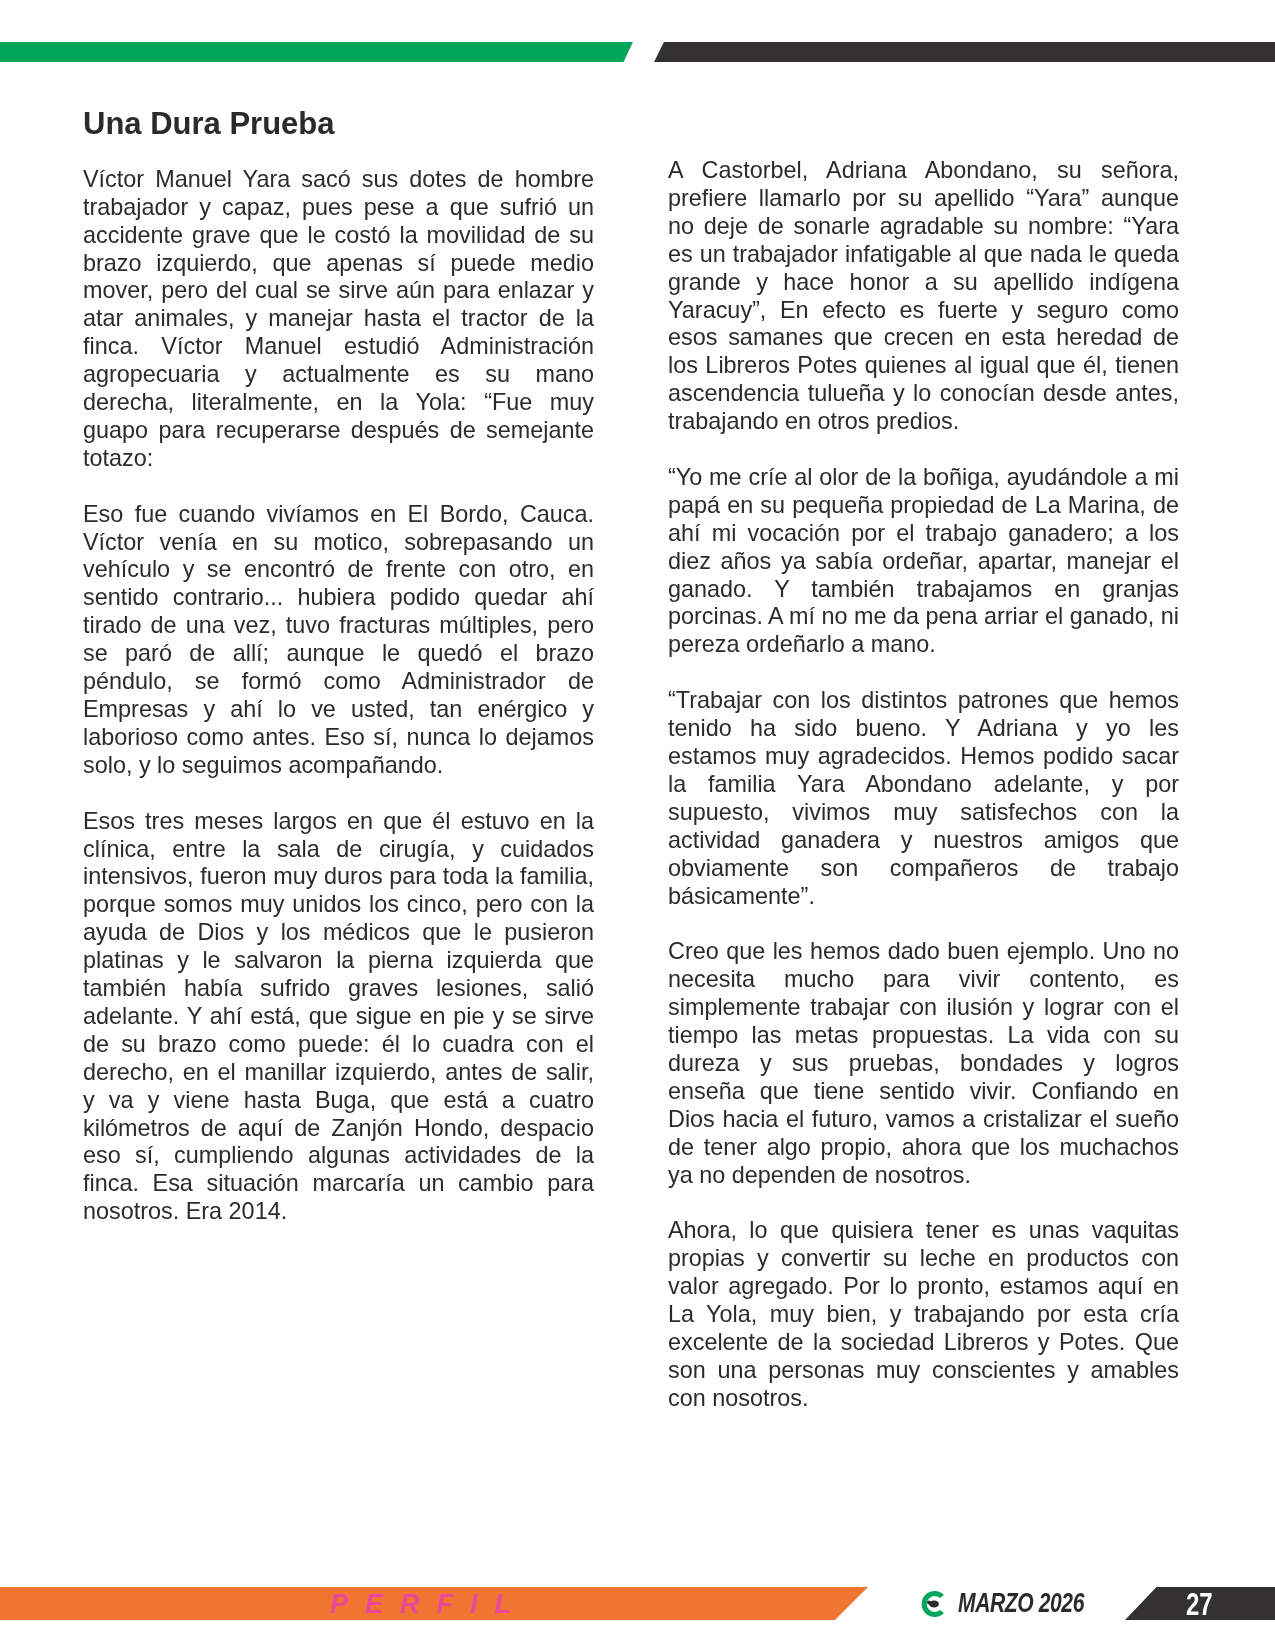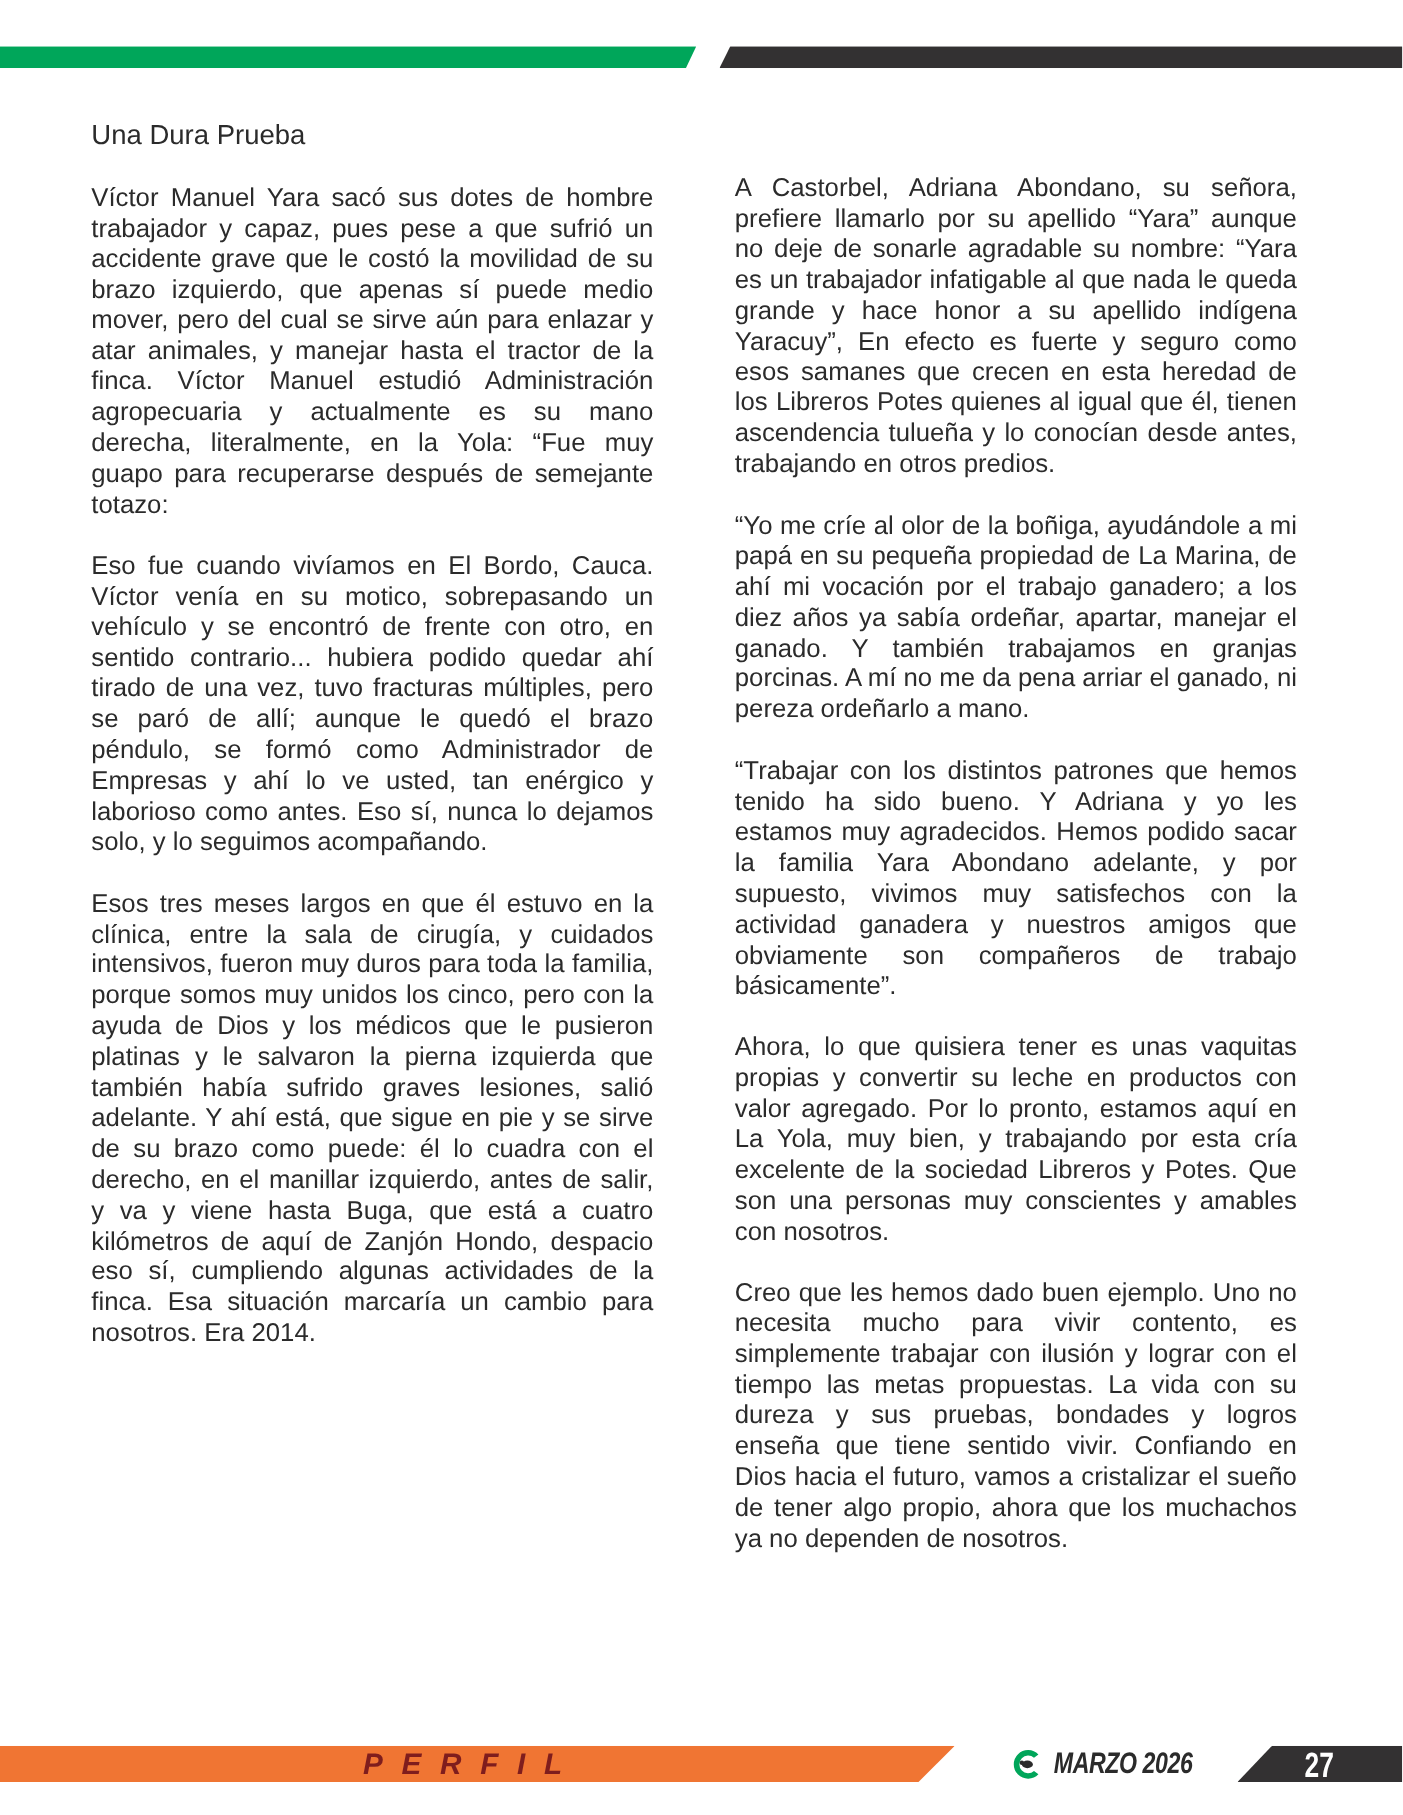--- a/index.html
+++ b/index.html
@@ -7,25 +7,25 @@
          font-family:"Liberation Sans", sans-serif; color:#2b2b2b; }
   .top-green { position:absolute; left:0; top:42px; width:633px; height:20px;
                background:#00a65a; clip-path:polygon(0 0,100% 0,98.5% 100%,0 100%); }
   .top-dark { position:absolute; left:654px; top:42px; width:621px; height:20px;
               background:#333132; clip-path:polygon(1.6% 0,100% 0,100% 100%,0 100%); }
   .col { position:absolute; top:110px; font-size:23.4px; line-height:27.9px;
          text-align:justify; }
   .col.left { left:83px; width:511px; }
   .col.right { left:668px; width:511px;margin-top:47px; }
   .col p { margin:0 0 27.9px 0; }
-  .col h3 { margin:0 0 27.9px 0; font-size:25px; font-weight:normal; line-height:27.9px; }
+  .col h3 { margin:0 0 27.9px 0; font-size:31px; font-weight:bold; line-height:27.9px; }
   .footer-orange { position:absolute; left:0; top:1587px; width:868px; height:33px;
                    background:#f07533; clip-path:polygon(0 0,100% 0,96.2% 100%,0 100%); }
   .footer-section { position:absolute; left:330px; top:1589px; font-size:27px; font-weight:bold;
-                    font-style:italic; color:#7f1d1d; letter-spacing:17px; }
+                    font-style:italic; color:#ec4899; letter-spacing:17px; }
   .logo { position:absolute; left:918px; top:1589px; width:30px; height:30px; }
   .issue { position:absolute; left:958px; top:1588px; font-size:27px; font-weight:bold;
            font-style:italic; color:#2b2b2b; transform:scaleX(0.78); transform-origin:left center;
            letter-spacing:-0.5px; }
   .page-bg { position:absolute; left:1125px; top:1587px; width:150px; height:33px;
              background:#333132; clip-path:polygon(21% 0,100% 0,100% 100%,0 100%); }
   .page-num { position:absolute; left:1186px; top:1586px; font-size:32px; font-weight:bold;
               color:#ffffff; transform:scaleX(0.75); transform-origin:left center; }
 </style>
 </head>
@@ -38,22 +38,22 @@
   <h3>Una Dura Prueba</h3>
   <p>Víctor Manuel Yara sacó sus dotes de hombre trabajador y capaz, pues pese a que sufrió un accidente grave que le costó la movilidad de su brazo izquierdo, que apenas sí puede medio mover, pero del cual se sirve aún para enlazar y atar animales, y manejar hasta el tractor de la finca. Víctor Manuel estudió Administración agropecuaria y actualmente es su mano derecha, literalmente, en la Yola: “Fue muy guapo para recuperarse después de semejante totazo:</p>
   <p>Eso fue cuando vivíamos en El Bordo, Cauca. Víctor venía en su motico, sobrepasando un vehículo y se encontró de frente con otro, en sentido contrario... hubiera podido quedar ahí tirado de una vez, tuvo fracturas múltiples, pero se paró de allí; aunque le quedó el brazo péndulo, se formó como Administrador de Empresas y ahí lo ve usted, tan enérgico y laborioso como antes. Eso sí, nunca lo dejamos solo, y lo seguimos acompañando.</p>
   <p>Esos tres meses largos en que él estuvo en la clínica, entre la sala de cirugía, y cuidados intensivos, fueron muy duros para toda la familia, porque somos muy unidos los cinco, pero con la ayuda de Dios y los médicos que le pusieron platinas y le salvaron la pierna izquierda que también había sufrido graves lesiones, salió adelante. Y ahí está, que sigue en pie y se sirve de su brazo como puede: él lo cuadra con el derecho, en el manillar izquierdo, antes de salir, y va y viene hasta Buga, que está a cuatro kilómetros de aquí de Zanjón Hondo, despacio eso sí, cumpliendo algunas actividades de la finca. Esa situación marcaría un cambio para nosotros. Era 2014.</p>
 </div>
 
 <div class="col right">
   <p>A Castorbel, Adriana Abondano, su señora, prefiere llamarlo por su apellido “Yara” aunque no deje de sonarle agradable su nombre: “Yara es un trabajador infatigable al que nada le queda grande y hace honor a su apellido indígena Yaracuy”, En efecto es fuerte y seguro como esos samanes que crecen en esta heredad de los Libreros Potes quienes al igual que él, tienen ascendencia tulueña y lo conocían desde antes, trabajando en otros predios.</p>
   <p>“Yo me críe al olor de la boñiga, ayudándole a mi papá en su pequeña propiedad de La Marina, de ahí mi vocación por el trabajo ganadero; a los diez años ya sabía ordeñar, apartar, manejar el ganado. Y también trabajamos en granjas porcinas. A mí no me da pena arriar el ganado, ni pereza ordeñarlo a mano.</p>
   <p>“Trabajar con los distintos patrones que hemos tenido ha sido bueno. Y Adriana y yo les estamos muy agradecidos. Hemos podido sacar la familia Yara Abondano adelante, y por supuesto, vivimos muy satisfechos con la actividad ganadera y nuestros amigos que obviamente son compañeros de trabajo básicamente”.</p>
+  <p>Creo que les hemos dado buen ejemplo. Uno no necesita mucho para vivir contento, es simplemente trabajar con ilusión y lograr con el tiempo las metas propuestas. La vida con su dureza y sus pruebas, bondades y logros enseña que tiene sentido vivir. Confiando en Dios hacia el futuro, vamos a cristalizar el sueño de tener algo propio, ahora que los muchachos ya no dependen de nosotros.</p>
   <p>Ahora, lo que quisiera tener es unas vaquitas propias y convertir su leche en productos con valor agregado. Por lo pronto, estamos aquí en La Yola, muy bien, y trabajando por esta cría excelente de la sociedad Libreros y Potes. Que son una personas muy conscientes y amables con nosotros.</p>
-  <p>Creo que les hemos dado buen ejemplo. Uno no necesita mucho para vivir contento, es simplemente trabajar con ilusión y lograr con el tiempo las metas propuestas. La vida con su dureza y sus pruebas, bondades y logros enseña que tiene sentido vivir. Confiando en Dios hacia el futuro, vamos a cristalizar el sueño de tener algo propio, ahora que los muchachos ya no dependen de nosotros.</p>
 </div>
 
 <div class="footer-orange"></div>
 <div class="footer-section">PERFIL</div>
 
 <svg class="logo" viewBox="0 0 30 30">
   <path d="M26 6 A13 13 0 1 0 26 24 L22 21 A8 8 0 1 1 22 9 Z" fill="#00a65a"></path>
   <ellipse cx="16" cy="15" rx="5" ry="3.5" fill="#2b2b2b"></ellipse>
   <circle cx="11" cy="13.5" r="2" fill="#2b2b2b"></circle>
 </svg>

